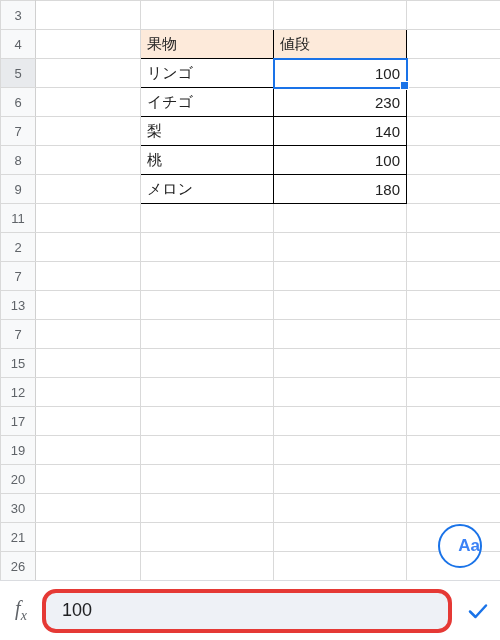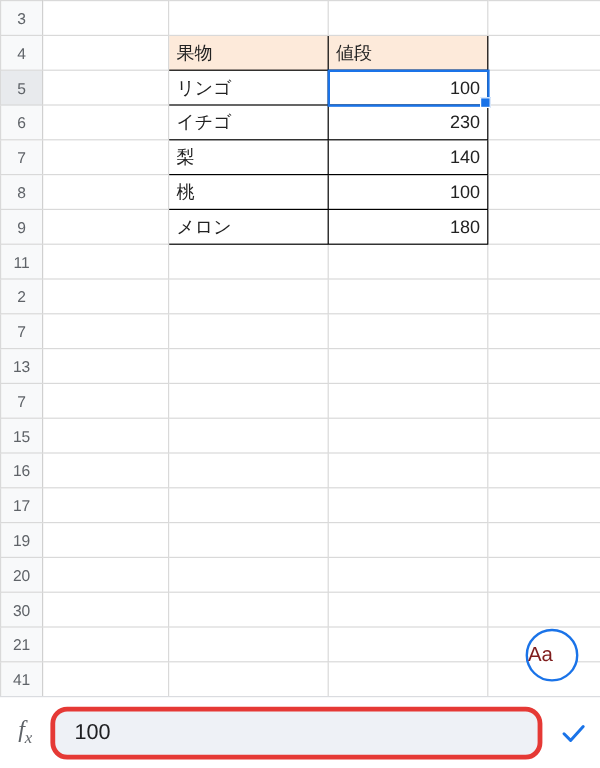--- a/index.html
+++ b/index.html
@@ -129,26 +129,26 @@
   
   .aa-btn {
     position: absolute;
     right: 18px;
     bottom: 72px;
     width: 44px;
     height: 44px;
     border-radius: 50%;
     border: 2px solid #1a73e8;
     background: #fff;
-    color: #7f1d1d;
+    color: #3b82f6;
     display: flex;
     align-items: center;
-    justify-content: flex-start;
+    justify-content: flex-end;
     font-size: 17px;
-    font-weight: 400;
+    font-weight: 700;
     cursor: pointer;
   }
 </style>
 </head>
 <body>
 
 <div class="sheet">
   <table class="grid" id="grid">
     <colgroup>
       <col class="rowhdr">
@@ -243,21 +243,21 @@
           <td class="empty"></td>
         </tr>
         <tr>
           <th class="rowhdr">15</th>
           <td class="empty"></td>
           <td class="empty"></td>
           <td class="empty"></td>
           <td class="empty"></td>
         </tr>
         <tr>
-          <th class="rowhdr">16</th>
+          <th class="rowhdr">12</th>
           <td class="empty"></td>
           <td class="empty"></td>
           <td class="empty"></td>
           <td class="empty"></td>
         </tr>
         <tr>
           <th class="rowhdr">17</th>
           <td class="empty"></td>
           <td class="empty"></td>
           <td class="empty"></td>
@@ -285,21 +285,21 @@
           <td class="empty"></td>
         </tr>
         <tr>
           <th class="rowhdr">21</th>
           <td class="empty"></td>
           <td class="empty"></td>
           <td class="empty"></td>
           <td class="empty"></td>
         </tr>
         <tr>
-          <th class="rowhdr">41</th>
+          <th class="rowhdr">26</th>
           <td class="empty"></td>
           <td class="empty"></td>
           <td class="empty"></td>
           <td class="empty"></td>
         </tr>
       </tbody>
   </table>
 </div>
 
 <div class="aa-btn">

